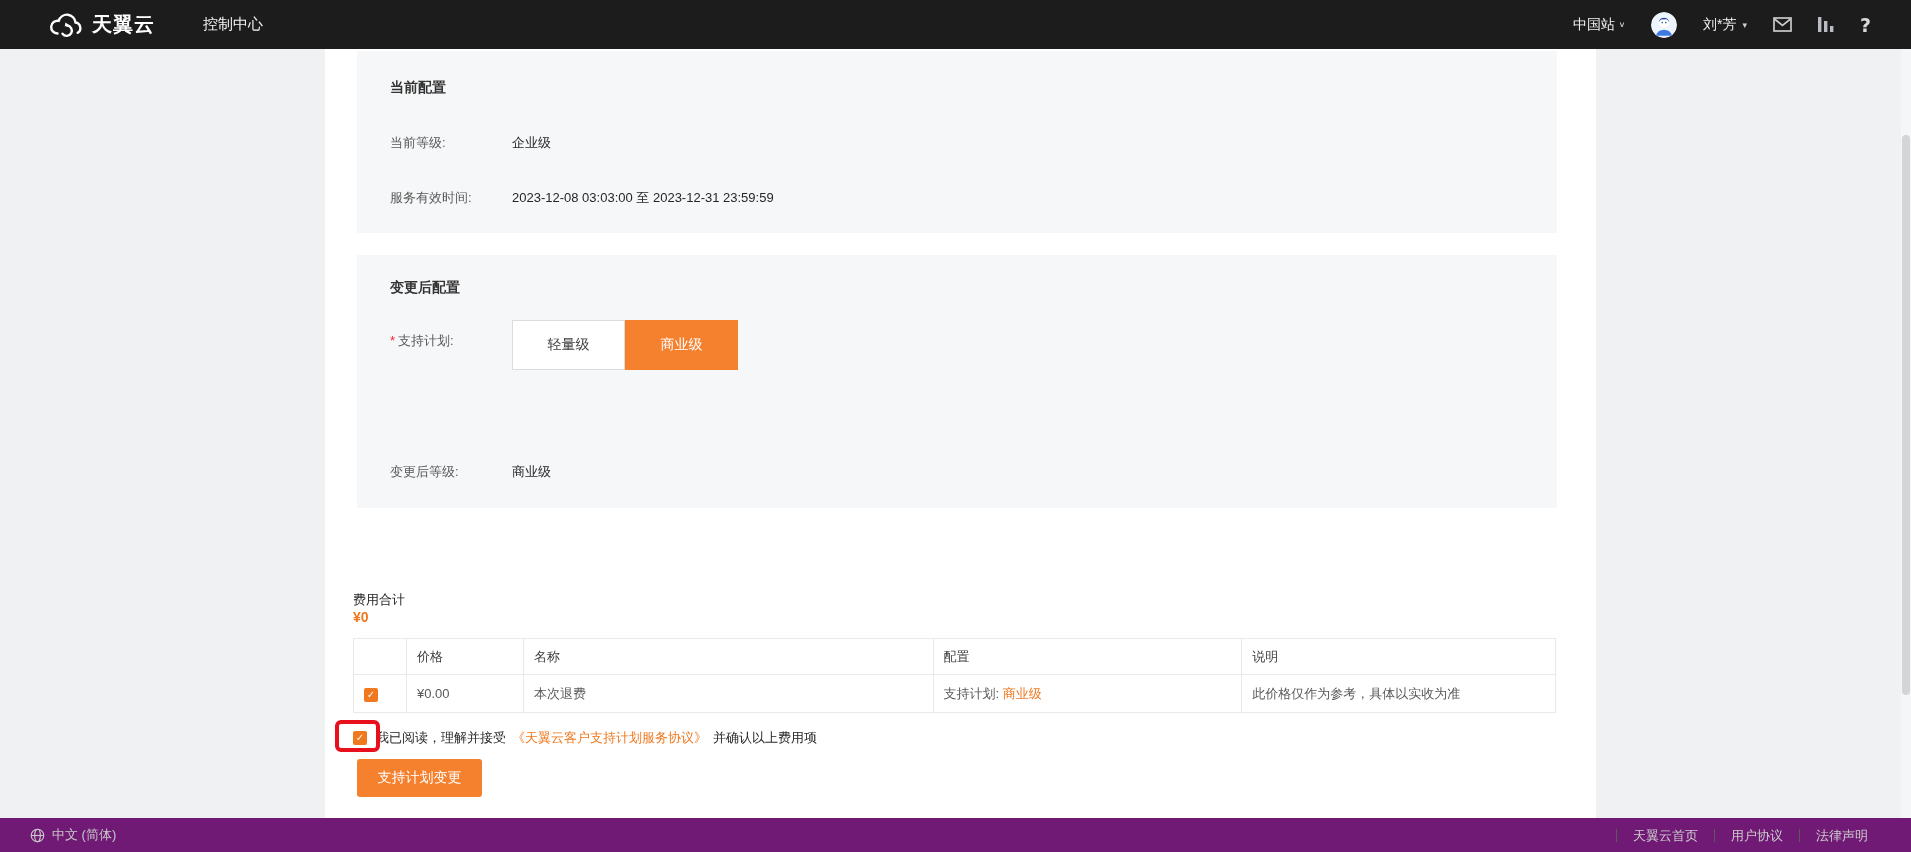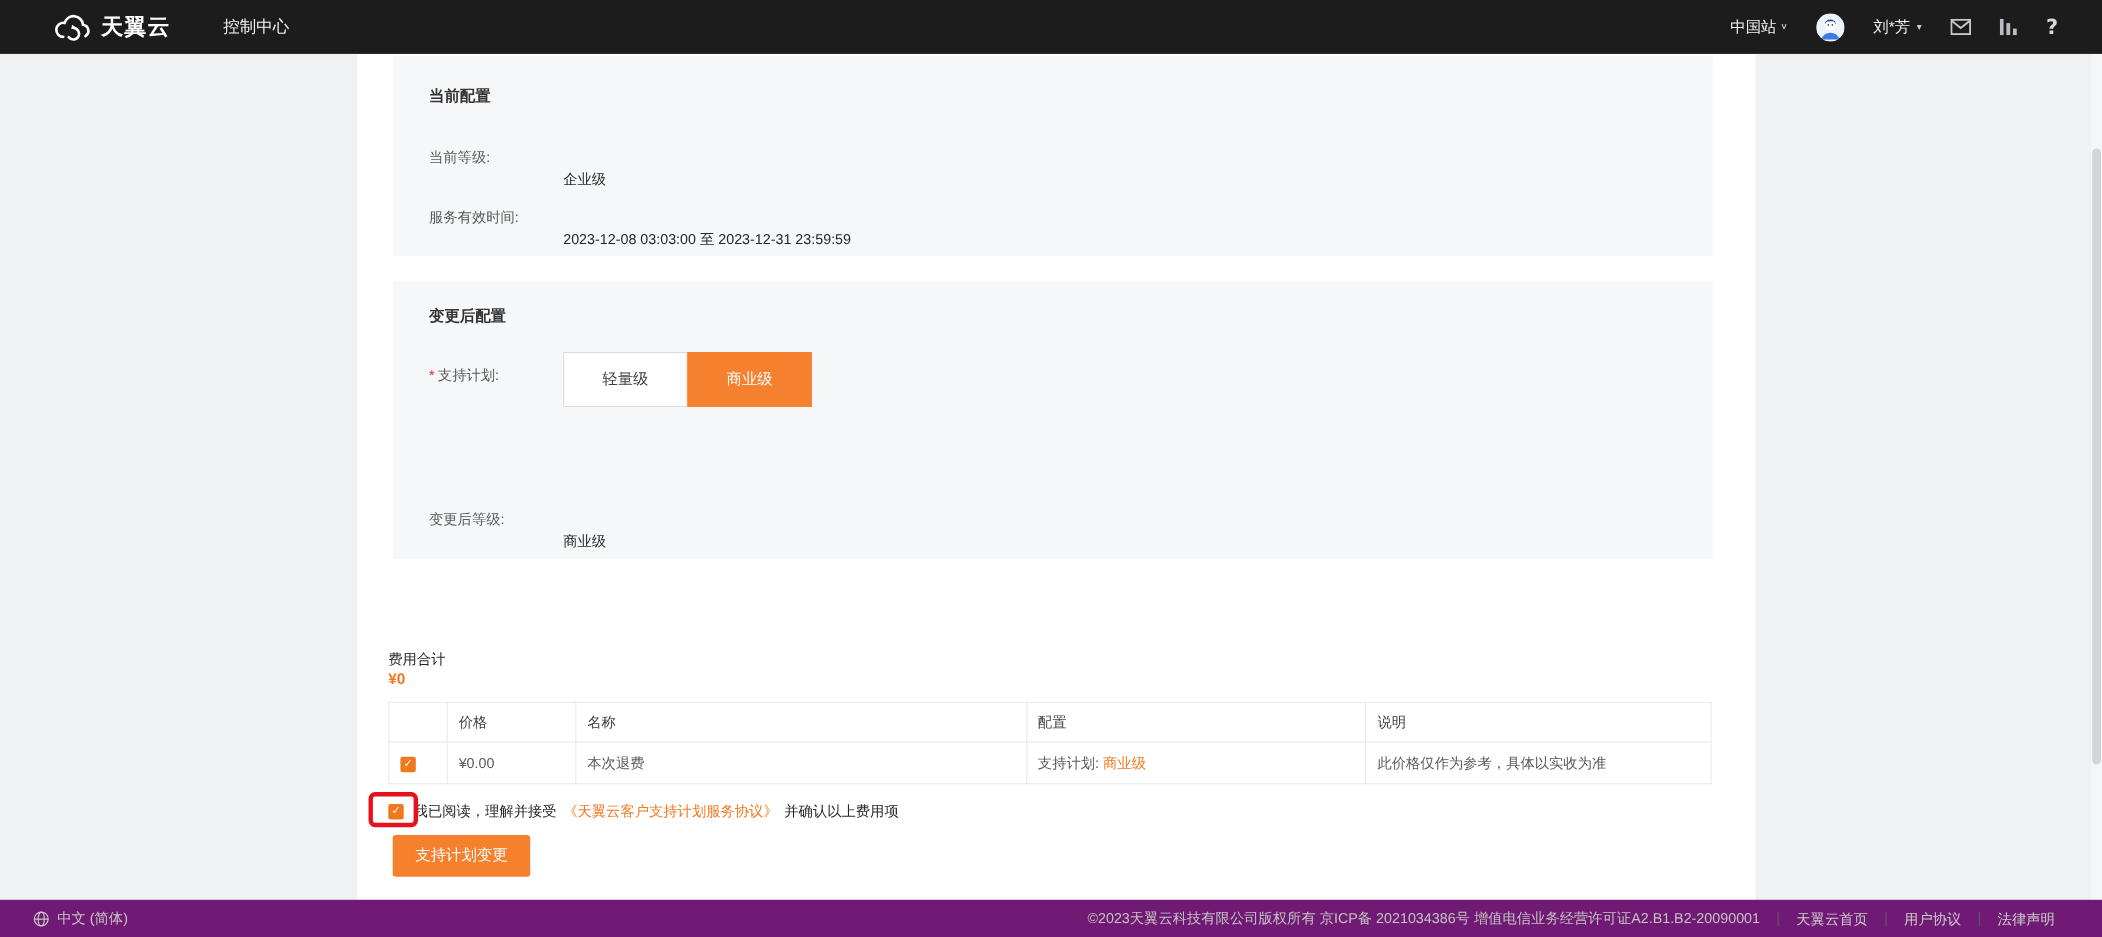--- a/index.html
+++ b/index.html
@@ -34,21 +34,21 @@
   .caret-t{font-size:9px;color:#cfcfcf;}
   .nav-ic{display:flex;align-items:center;cursor:pointer;}
   .help{color:#d9d9d9;font-size:19px;font-weight:bold;cursor:pointer;font-family:"DejaVu Sans",sans-serif;}
   
   .wrapper{position:absolute;left:325px;top:49px;width:1271px;height:769px;background:#ffffff;}
   .panel{position:absolute;left:357px;width:1200px;background:#f6f7f8;}
   .panel-current{top:51px;height:182px;}
   .panel-change{top:255px;height:253px;}
   .sec-title{position:absolute;left:33px;font-size:14px;font-weight:bold;color:#333;}
   .frow-label{position:absolute;left:33px;font-size:13px;color:#595959;}
-  .frow-value{position:absolute;left:155px;font-size:13px;color:#262626;margin-top:20px;}
+  .frow-value{position:absolute;left:155px;font-size:13px;color:#262626;}
   .req{color:#f5222d;margin-right:3px;}
   .toggle-group{position:absolute;left:155px;top:65px;display:flex;}
   .toggle-btn{width:113px;height:50px;display:flex;align-items:center;justify-content:center;font-size:14px;cursor:pointer;}
   .toggle-plain{background:#ffffff;border:1px solid #dcdcdc;color:#404040;}
   .toggle-selected{background:var(--accent_btn);color:#ffffff;border:1px solid var(--accent_btn);}
   .benefits{position:absolute;left:155px;top:111px;font-size:12.5px;color:#8c8c8c;line-height:19px;}
   
   .cost-title{position:absolute;left:353px;top:591px;font-size:13px;color:#262626;}
   .cost-total{position:absolute;left:353px;top:609px;font-size:14px;font-weight:bold;color:var(--accent);}
   .cost-table{position:absolute;left:353px;top:638px;width:1203px;border-collapse:collapse;background:#fff;font-size:13px;}
@@ -196,21 +196,20 @@
 <footer class="footer">
   <div class="foot-left">
     <svg width="15" height="15" viewBox="0 0 16 16" fill="none" stroke="#c8c8c8" stroke-width="1.2">
       <circle cx="8" cy="8" r="6.7"></circle>
       <ellipse cx="8" cy="8" rx="3" ry="6.7"></ellipse>
       <path d="M1.3 8 h13.4"></path>
     </svg>
     <span>中文 (简体)</span>
   </div>
   <div class="foot-right">
-    <span>©2023天翼云科技有限公司版权所有 京ICP备 2021034386号 增值电信业务经营许可证A2.B1.B2-20090001</span>
     <span class="foot-link">天翼云首页</span>
     <span class="foot-link">用户协议</span>
     <span class="foot-link">法律声明</span>
   </div>
 </footer>
 
 <div class="scroll-track"></div>
 <div class="scroll-thumb"></div>
 
 </body></html>

